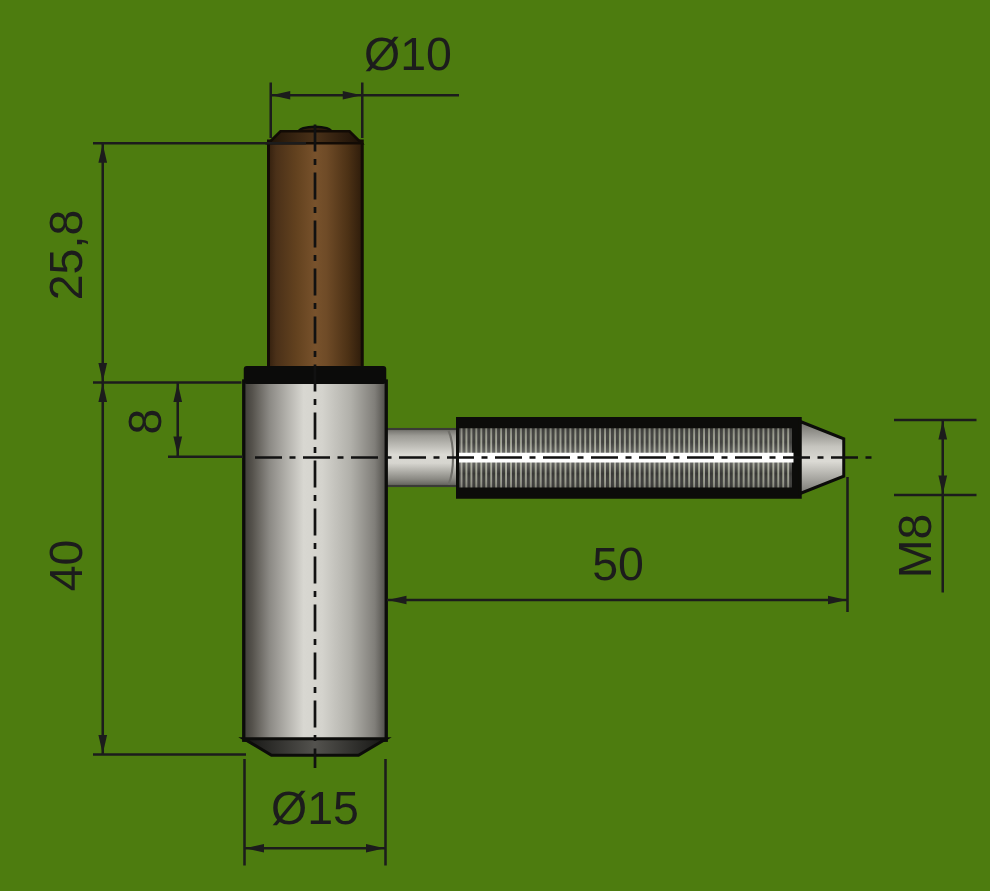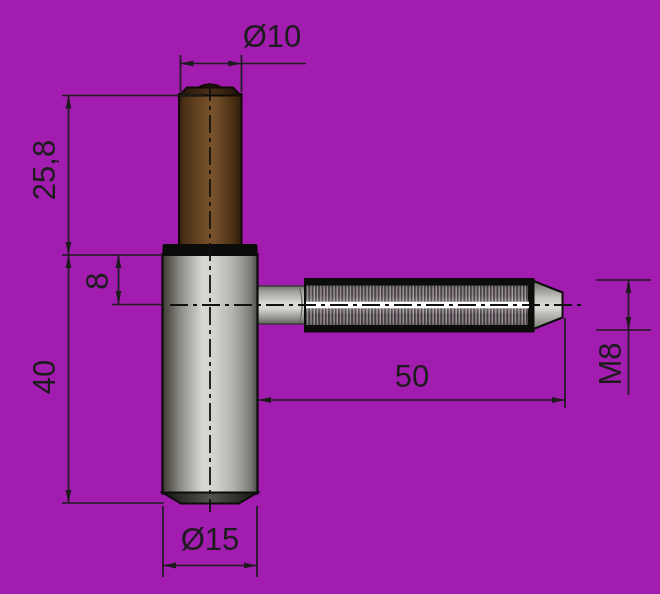--- a/index.html
+++ b/index.html
@@ -5,21 +5,21 @@
   html, body {
     margin: 0;
     padding: 0;
     background: #ffffff;
     font-family: "Liberation Sans", sans-serif;
   }
   .canvas {
     position: relative;
     width: 660px;
     height: 594px;
-    background: #a21caf;
+    background: #4d7c0f;
     overflow: hidden;
   }
   svg { display: block; }
   .dim-text {
     font-family: "Liberation Sans", sans-serif;
     font-size: 31px;
     fill: #1c1c1c;
   }
 </style>
 </head>

